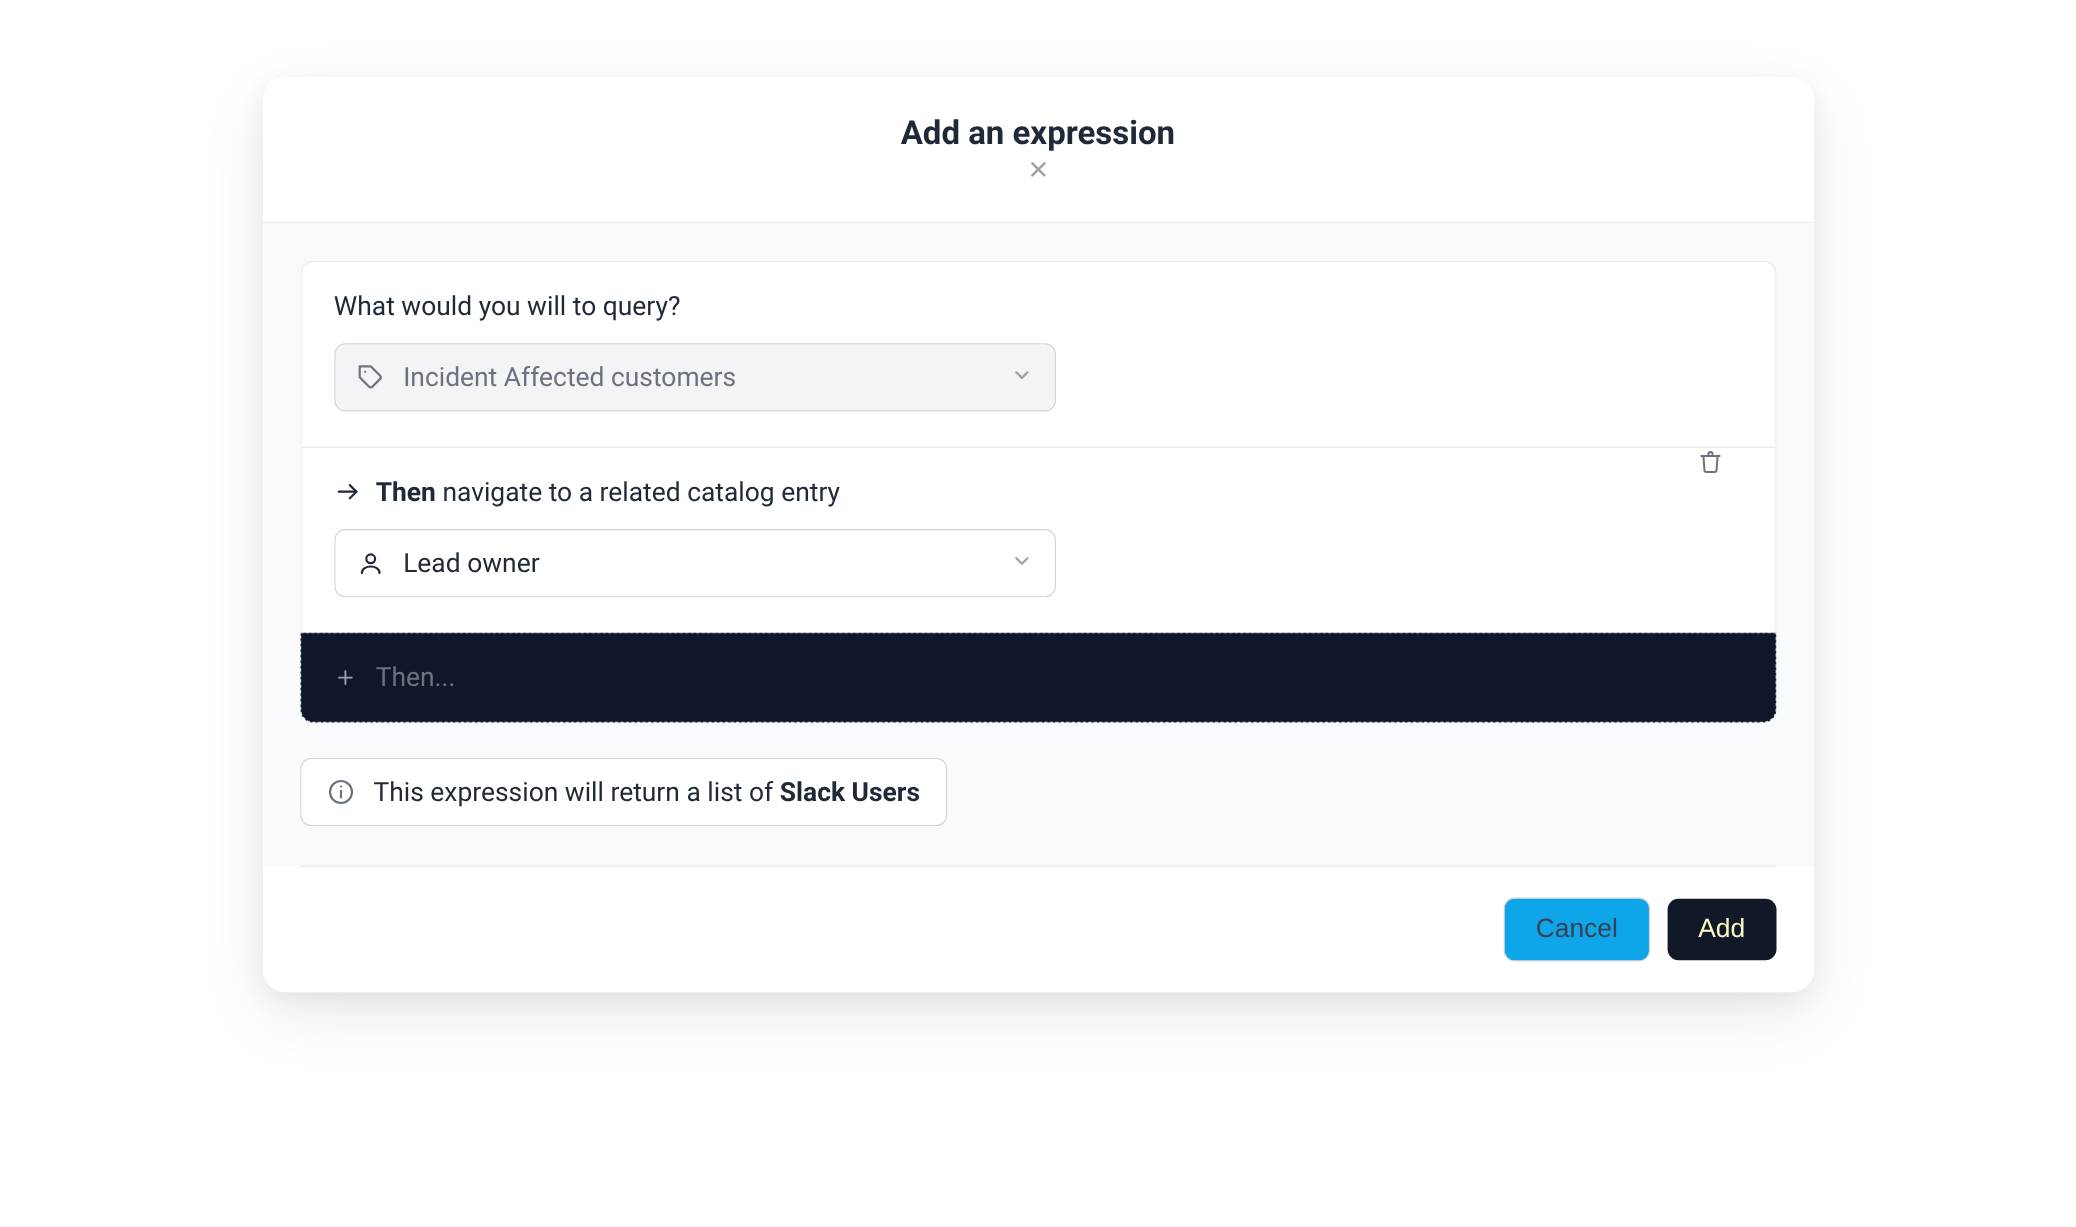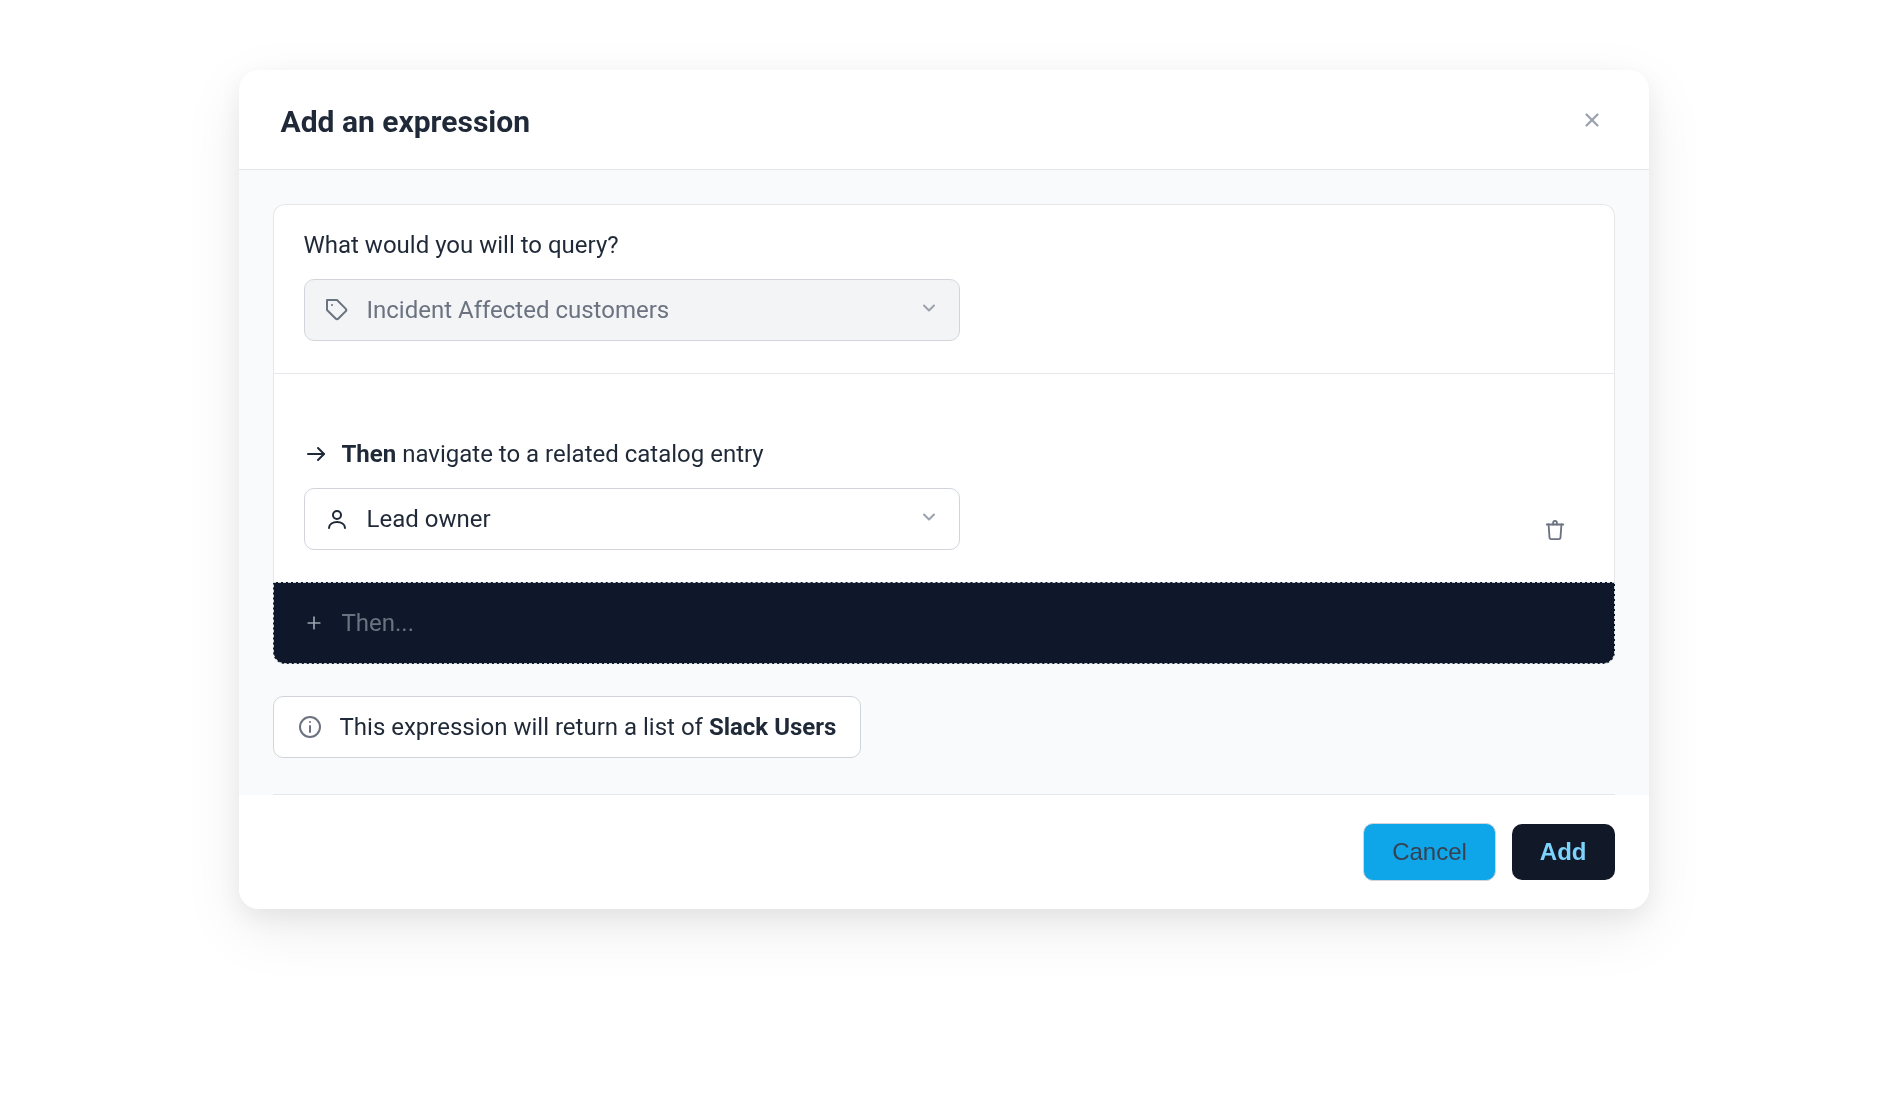--- a/index.html
+++ b/index.html
@@ -26,20 +26,21 @@
       box-shadow: 0 20px 60px rgba(0,0,0,0.08), 0 8px 24px rgba(0,0,0,0.06);
       overflow: hidden;
     }
     
     .modal-header {
       display: flex;
       align-items: center;
       justify-content: space-between;
       padding: 34px 42px 30px 42px;
       border-bottom: 1px solid #e5e7eb;
+      flex-direction: column;
     }
     
     .modal-title {
       font-size: 30px;
       font-weight: 700;
       color: #1f2937;
     }
     
     .close-btn {
       background: none;
@@ -171,24 +172,23 @@
       font-size: 24px;
       color: #1f2937;
     }
     
     .then-text strong {
       font-weight: 700;
     }
     
     .section-row {
       display: flex;
-      align-items: flex-end;
+      align-items: flex-start;
       justify-content: space-between;
       gap: 20px;
-      margin-top: 40px;
     }
     
     .trash-btn {
       background: none;
       border: none;
       cursor: pointer;
       color: #6b7280;
       padding: 6px;
       display: flex;
       align-items: center;
@@ -288,22 +288,21 @@
     }
     
     .btn-secondary {
       background: #0ea5e9;
       border: 1px solid #d1d5db;
       color: #374151;
     }
     
     .btn-primary {
       background: #111827;
-      color: #7dd3fc;
-      font-weight: bold;
+      color: #fef9c3;
     }
     
     .card-no-bottom-radius {
       border-bottom-left-radius: 0;
       border-bottom-right-radius: 0;
       border-bottom: none;
     }
   </style>
 </head>
 <body>

